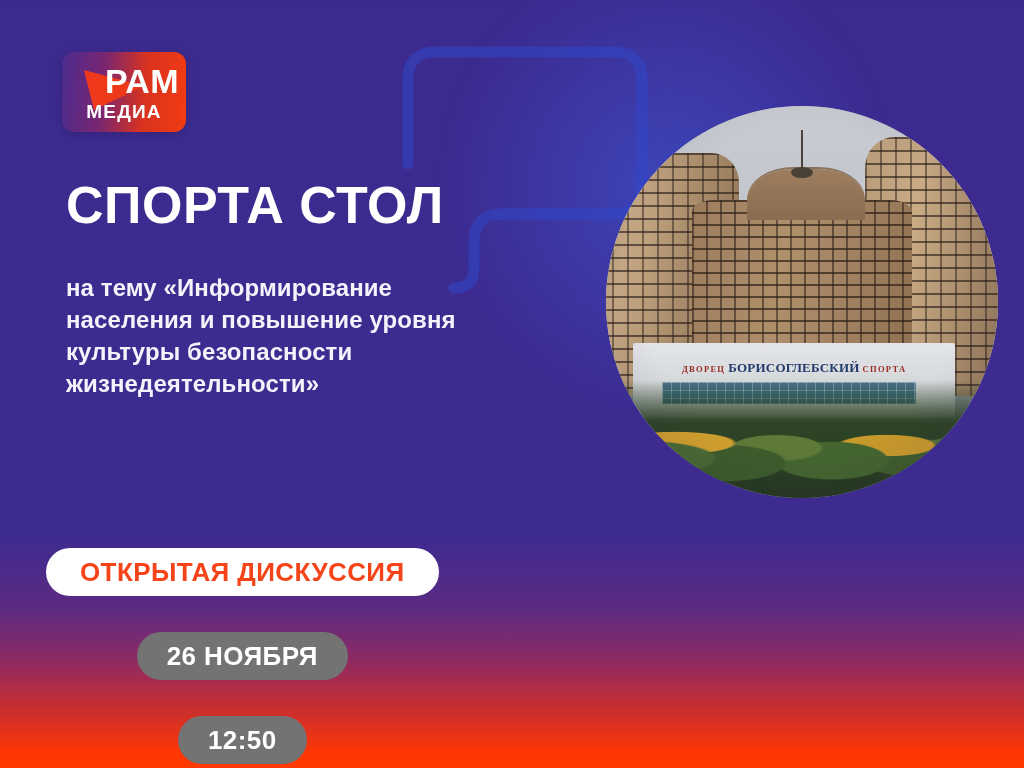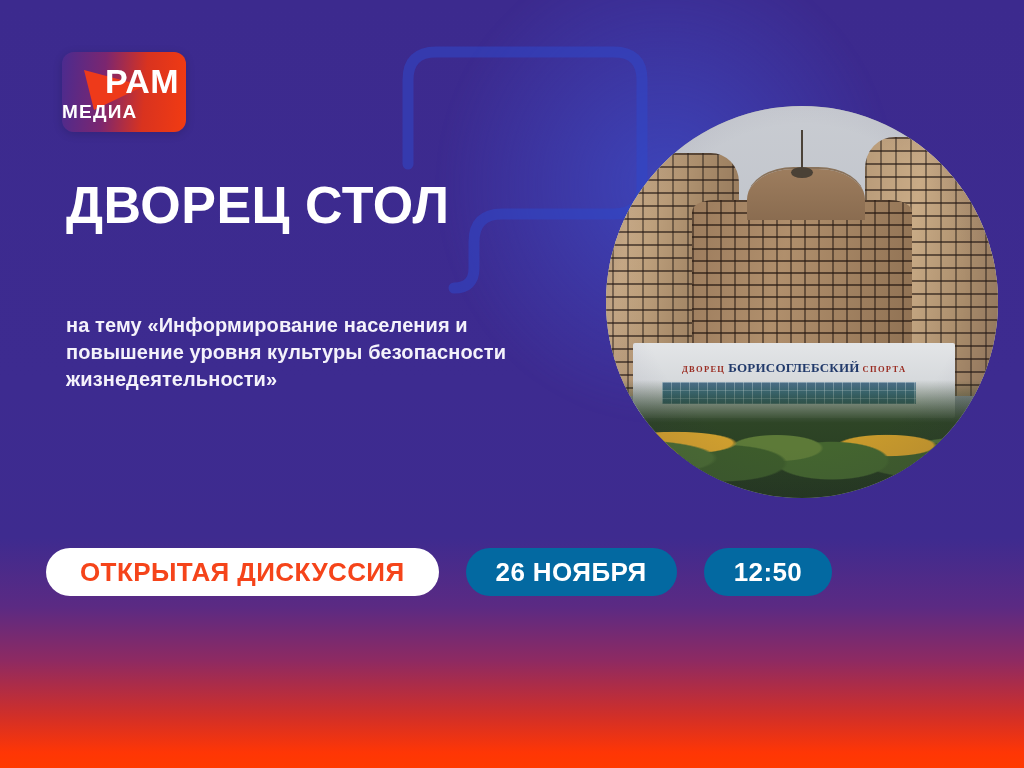--- a/index.html
+++ b/index.html
@@ -87,20 +87,21 @@
     font-size: 34px;
     letter-spacing: .5px;
     line-height: 1;
     font-family: "Liberation Sans", sans-serif;
     margin-left: 36px;
   }
   .logo-sub {
     position: absolute;
     left: 0; right: 0;
     top: 50px;
+    text-align: center;
     color: #ffffff;
     font-weight: 700;
     font-size: 19px;
     letter-spacing: 1.2px;
     line-height: 1;
     font-family: "Liberation Sans", sans-serif;
   }
 
   
   .headline {
@@ -114,24 +115,23 @@
     letter-spacing: .5px;
     line-height: 1.04;
   }
   .subhead {
     position: absolute;
     left: 66px;
     top: 272px;
     width: 452px;
     color: #f4f2fb;
     font-weight: 700;
-    font-size: 20px;
+    font-size: 24px;
     line-height: 1.34;
     letter-spacing: .1px;
-    margin-top: 40px;
   }
 
   
   .photo-circle {
     position: absolute;
     left: 606px;
     top: 106px;
     width: 392px;
     height: 392px;
     border-radius: 50%;
@@ -246,37 +246,38 @@
     background: radial-gradient(circle at 50% 46%, rgba(0,0,0,0) 56%, rgba(35,20,70,.2) 100%);
   }
 
   
   .badges {
     position: absolute;
     left: 46px;
     top: 548px;
     display: flex;
     align-items: center;
-    gap: 27px;
+    gap: 36px;
+    flex-direction: column;
   }
   .badge {
     display: flex;
     align-items: center;
     justify-content: center;
     height: 48px;
     padding: 0 30px;
     border-radius: 26px;
     font-weight: 900;
     font-size: 26px;
     letter-spacing: .4px;
     white-space: nowrap;
     line-height: 1;
   }
   .badge-white { background: #ffffff; color: #f5441a; padding: 0 34px; }
-  .badge-red   { background: #0369a1; color: #ffffff; }
+  .badge-red   { background: #737373; color: #ffffff; }
 
   
   .venue {
     position: absolute;
     left: 38px;
     top: 634px;
     display: flex;
     align-items: center;
     gap: 20px;
   }
@@ -307,21 +308,21 @@
   <div class="logo">
     <div class="logo-tri">
       <svg viewBox="0 0 72 56" xmlns="http://www.w3.org/2000/svg">
         <path d="M6 10 L66 26 L16 50 Z" fill="#ee3a1a"></path>
       </svg>
     </div>
     <div class="logo-main">РАМ</div>
     <div class="logo-sub">МЕДИА</div>
   </div>
 
-  <div class="headline">ДВОРЕЦ СТОЛ</div>
+  <div class="headline">СПОРТА СТОЛ</div>
 
   <div class="subhead">на тему «Информирование населения и повышение уровня культуры безопасности жизнедеятельности»</div>
 
   <div class="photo-circle">
     <div class="ph-sky"></div>
     <div class="ph-tower ph-tower-l"></div>
     <div class="ph-tower ph-tower-r"></div>
     <div class="ph-tower ph-tower-c"></div>
     <div class="ph-crown"></div>
     <div class="ph-spire"></div>

